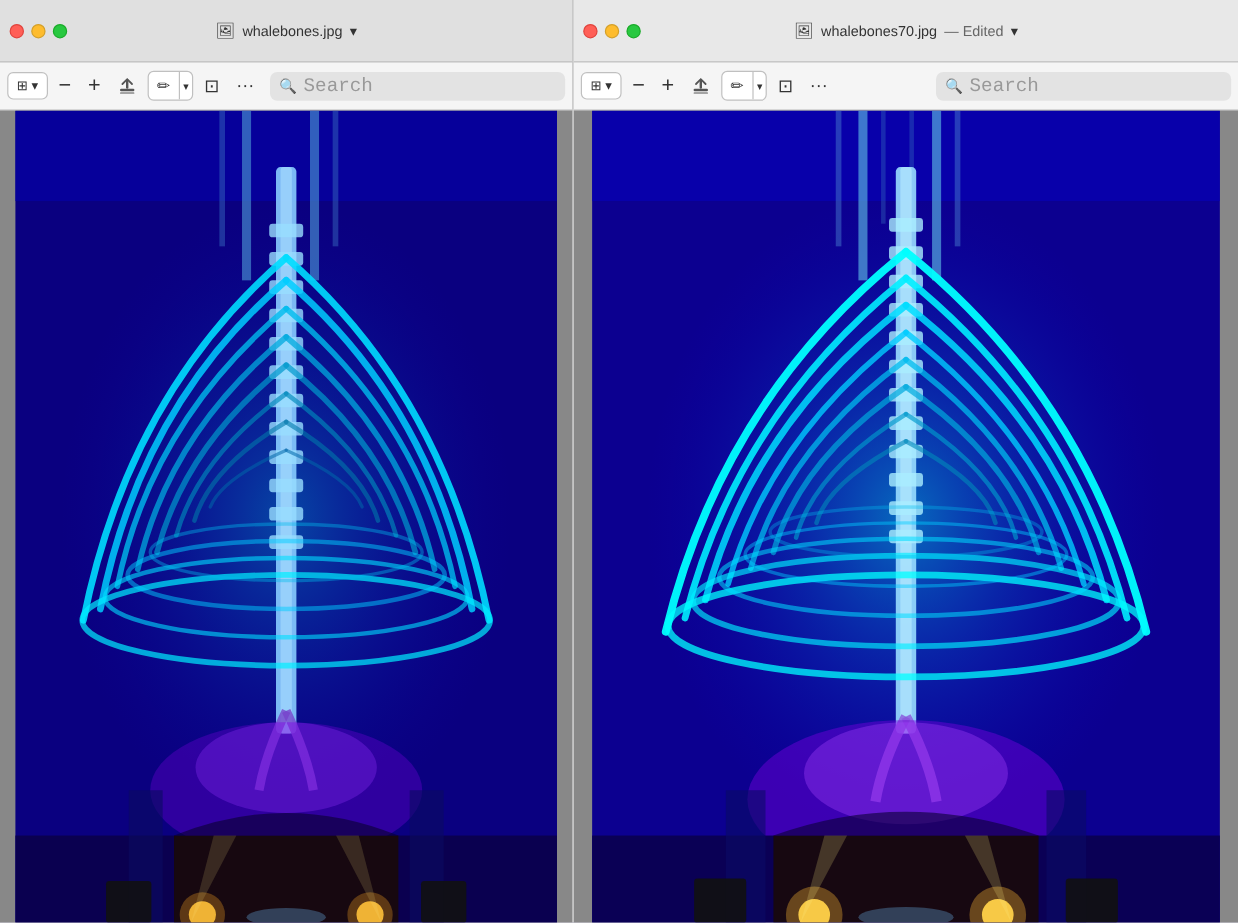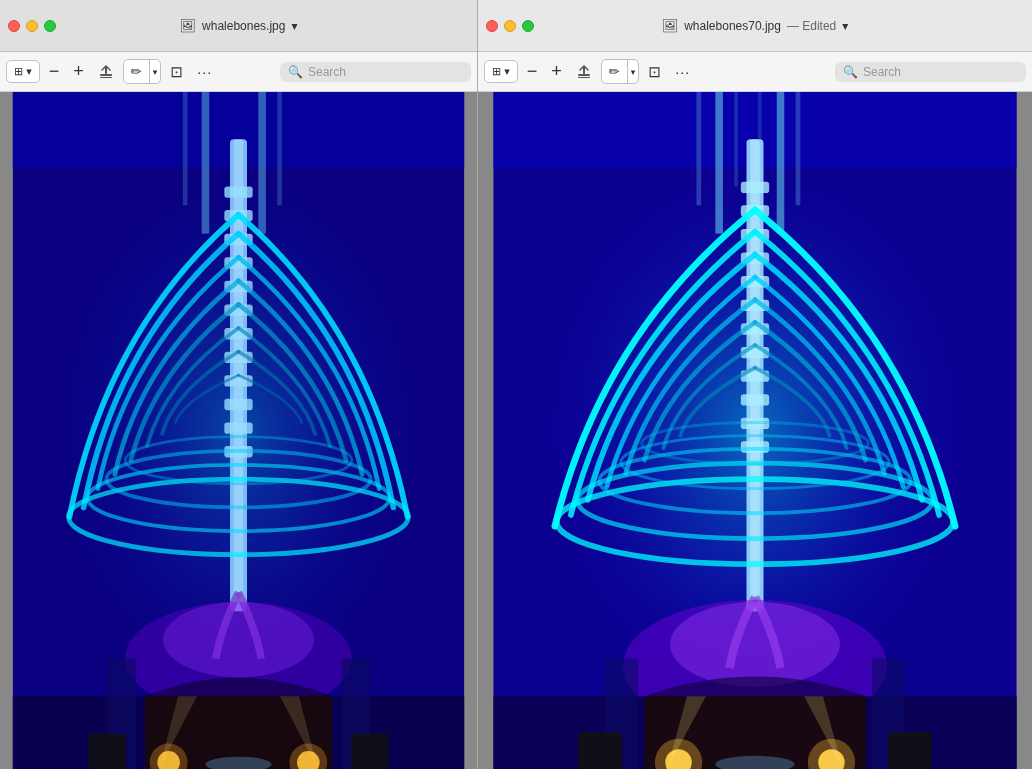--- a/index.html
+++ b/index.html
@@ -136,23 +136,24 @@
 
     .search-icon {
       color: #888;
       font-size: 12px;
     }
 
     .search-input {
       background: none;
       border: none;
       outline: none;
-      font-size: 12px;
+      font-size: 16px;
       color: #4c1d95;
       width: 100%;
+      font-family: Liberation Mono, monospace;
     }
 
     .search-input::placeholder {
       color: #999;
     }
 
     .image-container {
       flex: 1;
       background: #888;
       overflow: hidden;

